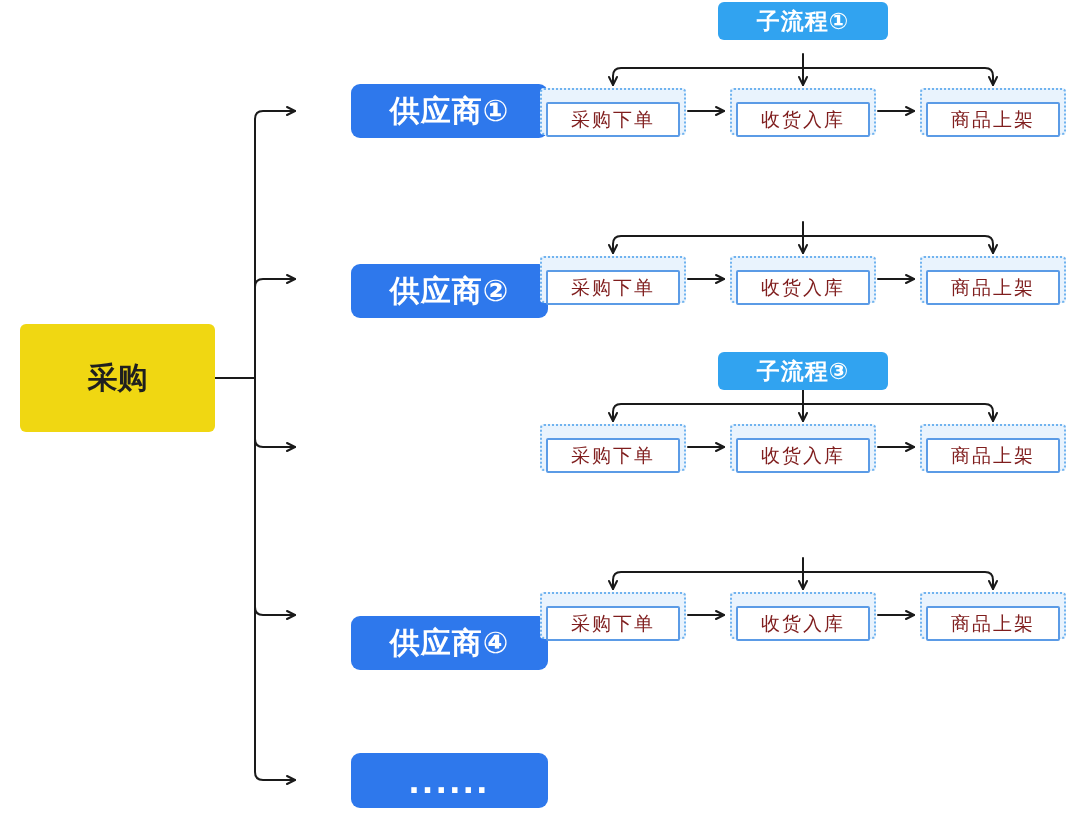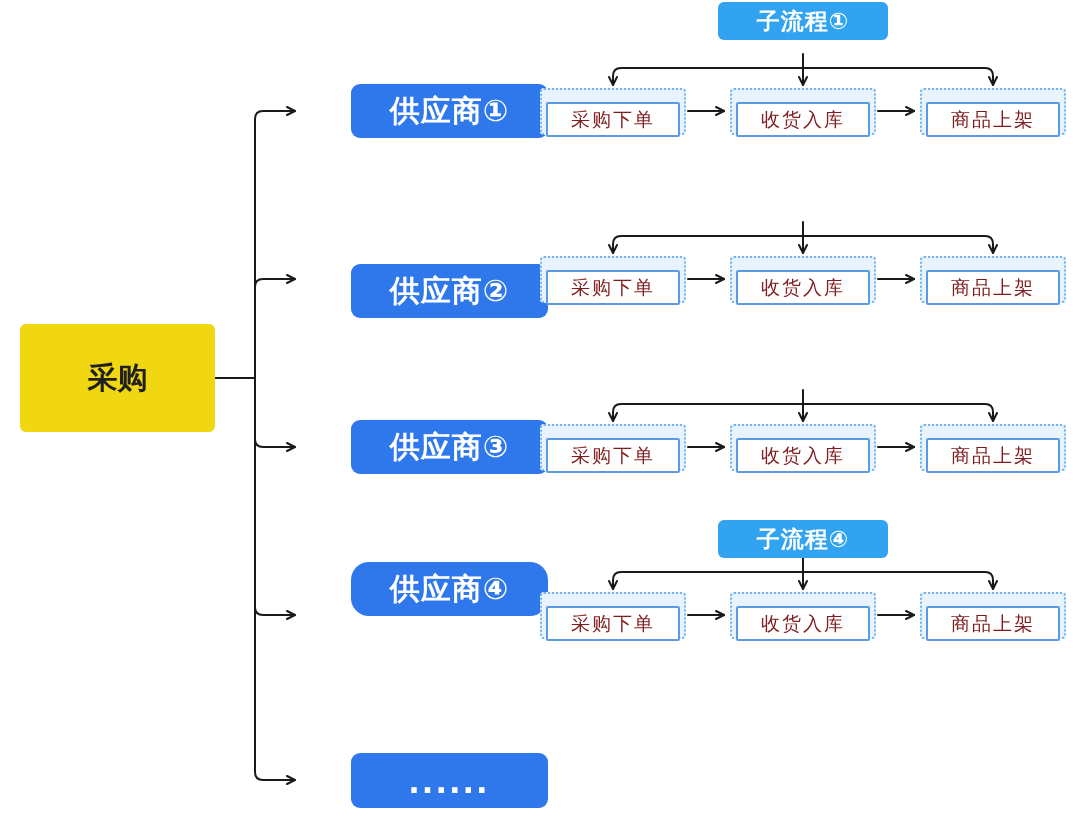--- a/index.html
+++ b/index.html
@@ -106,24 +106,21 @@
   <div class="main-node">
     <div>采购</div>
   </div>
 
   <div class="supplier" style="top:84px;">
     <span>供应商①</span>
   </div>
   <div class="supplier" style="top:264px;">
     <span>供应商②</span>
   </div>
-  <div class="supplier" style="top:420px;">
-    <span>供应商③</span>
-  </div>
-  <div class="supplier" style="top:562px;border-radius:18px;">
+  <div class="supplier" style="top:616px;">
     <span>供应商④</span>
   </div>
   <div class="supplier dots" style="top:753px;height:55px;">
     <span>......</span>
   </div>
 
   <div class="group-header" style="top:2px;">
     <span>子流程①</span>
   </div>
   <div class="step" style="left:540px;top:88px;">
@@ -139,33 +136,33 @@
   <div class="step" style="left:540px;top:256px;">
     <div class="step-inner">采购下单</div>
   </div>
   <div class="step" style="left:730px;top:256px;">
     <div class="step-inner">收货入库</div>
   </div>
   <div class="step" style="left:920px;top:256px;">
     <div class="step-inner">商品上架</div>
   </div>
 
+  <div class="group-header" style="top:352px;">
+    <span>子流程③</span>
+  </div>
   <div class="step" style="left:540px;top:424px;">
     <div class="step-inner">采购下单</div>
   </div>
   <div class="step" style="left:730px;top:424px;">
     <div class="step-inner">收货入库</div>
   </div>
   <div class="step" style="left:920px;top:424px;">
     <div class="step-inner">商品上架</div>
   </div>
 
-  <div class="group-header" style="top:520px;">
-    <span>子流程④</span>
-  </div>
   <div class="step" style="left:540px;top:592px;">
     <div class="step-inner">采购下单</div>
   </div>
   <div class="step" style="left:730px;top:592px;">
     <div class="step-inner">收货入库</div>
   </div>
   <div class="step" style="left:920px;top:592px;">
     <div class="step-inner">商品上架</div>
   </div>
 

